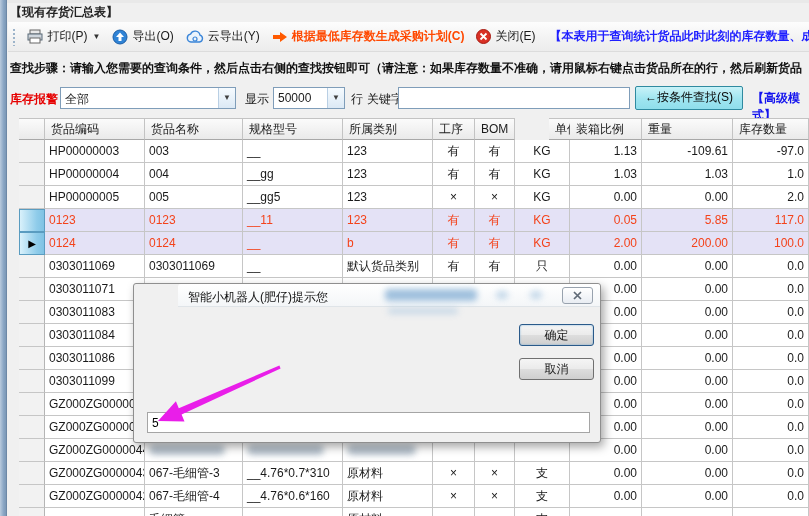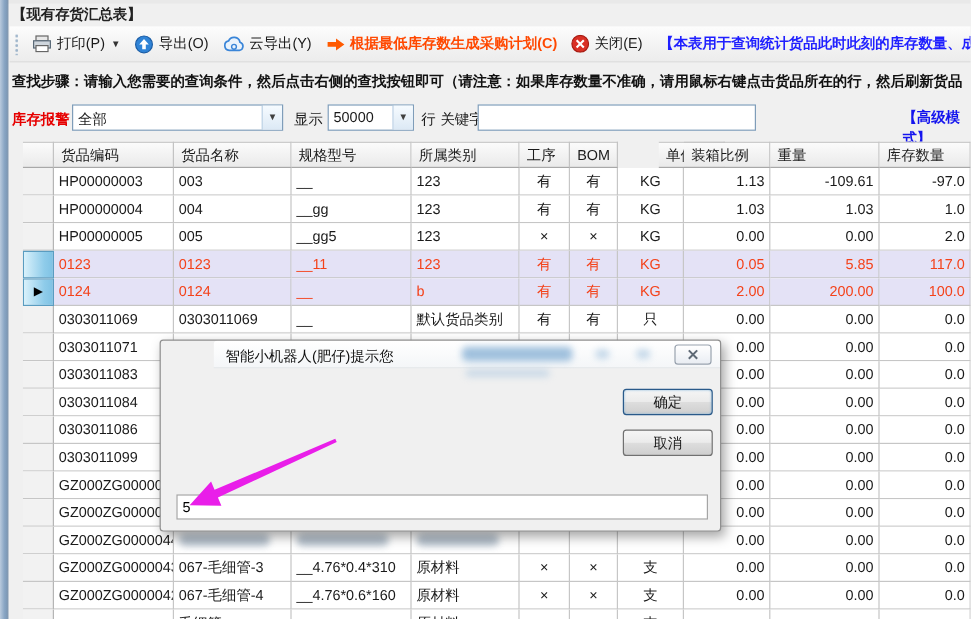--- a/index.html
+++ b/index.html
@@ -145,20 +145,21 @@
       <span class="carea">▼</span>
     </div>
     <span class="f-show">显示</span>
     <div class="combo combo2">
       <span class="cv">50000</span>
       <span class="carea">▼</span>
     </div>
     <span class="f-rows">行</span>
     <span class="f-key">关键字</span>
     <input class="f-input" type="text" value="" style="">
+    <div class="f-search">←按条件查找(S)</div>
     <span class="f-adv">【高级模式】</span>
   </div>
 
   <div class="grid">
     <div class="ghead">
       <div class="hsel"></div>
     <div class="hcell" style="left: 26px; width: 100px;">货品编码</div>
         <div class="hcell" style="left: 126px; width: 98px;">货品名称</div>
         <div class="hcell" style="left: 224px; width: 100px;">规格型号</div>
         <div class="hcell" style="left: 324px; width: 90px;">所属类别</div>
@@ -355,21 +356,21 @@
           <div class="cell ac" style="left: 456px; width: 40px;"></div>
           <div class="cell ac" style="left: 496px; width: 55px;"></div>
           <div class="cell ar" style="left: 551px; width: 72px;">0.00</div>
           <div class="cell ar" style="left: 623px; width: 91px;">0.00</div>
           <div class="cell ar" style="left: 714px; width: 76px;">0.0</div>
         </div>
         <div class="trow">
           <div class="selcell"></div>
           <div class="cell al" style="left: 26px; width: 100px;">GZ000ZG0000043</div>
           <div class="cell al" style="left: 126px; width: 98px;">067-毛细管-3</div>
-          <div class="cell al" style="left: 224px; width: 100px;">__4.76*0.4*310</div>
+          <div class="cell al" style="left: 224px; width: 100px;">__4.76*0.7*310</div>
           <div class="cell al" style="left: 324px; width: 90px;">原材料</div>
           <div class="cell ac" style="left: 414px; width: 42px;">×</div>
           <div class="cell ac" style="left: 456px; width: 40px;">×</div>
           <div class="cell ac" style="left: 496px; width: 55px;">支</div>
           <div class="cell ar" style="left: 551px; width: 72px;">0.00</div>
           <div class="cell ar" style="left: 623px; width: 91px;">0.00</div>
           <div class="cell ar" style="left: 714px; width: 76px;">0.0</div>
         </div>
         <div class="trow">
           <div class="selcell"></div>

